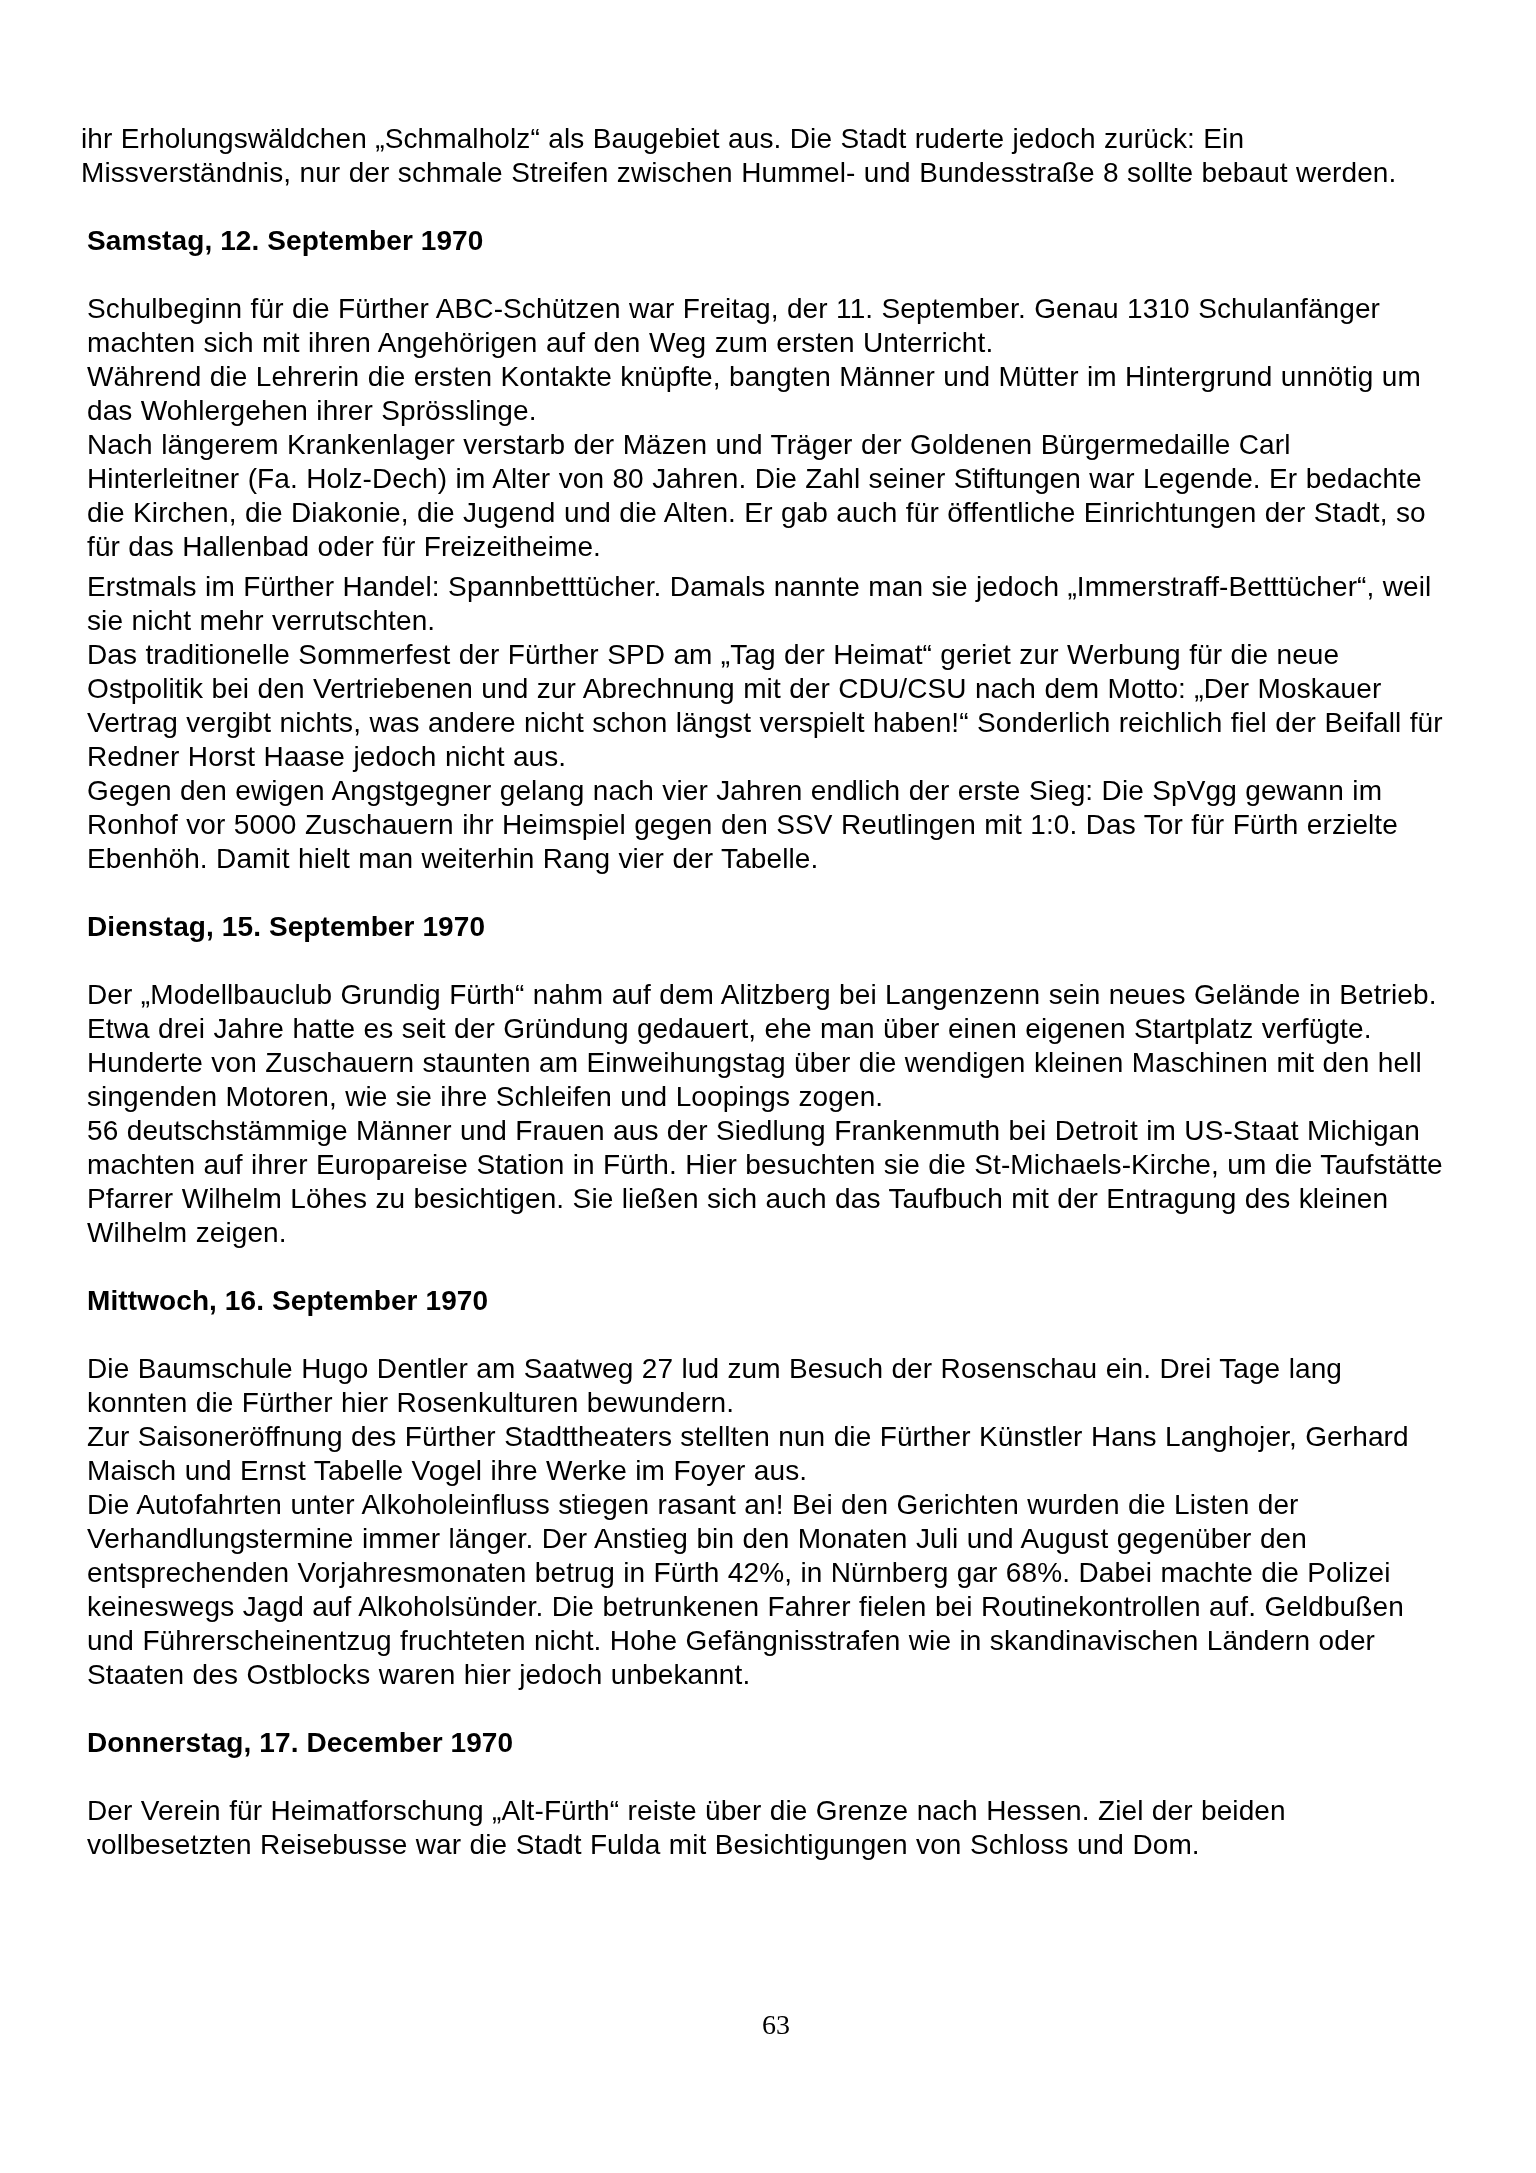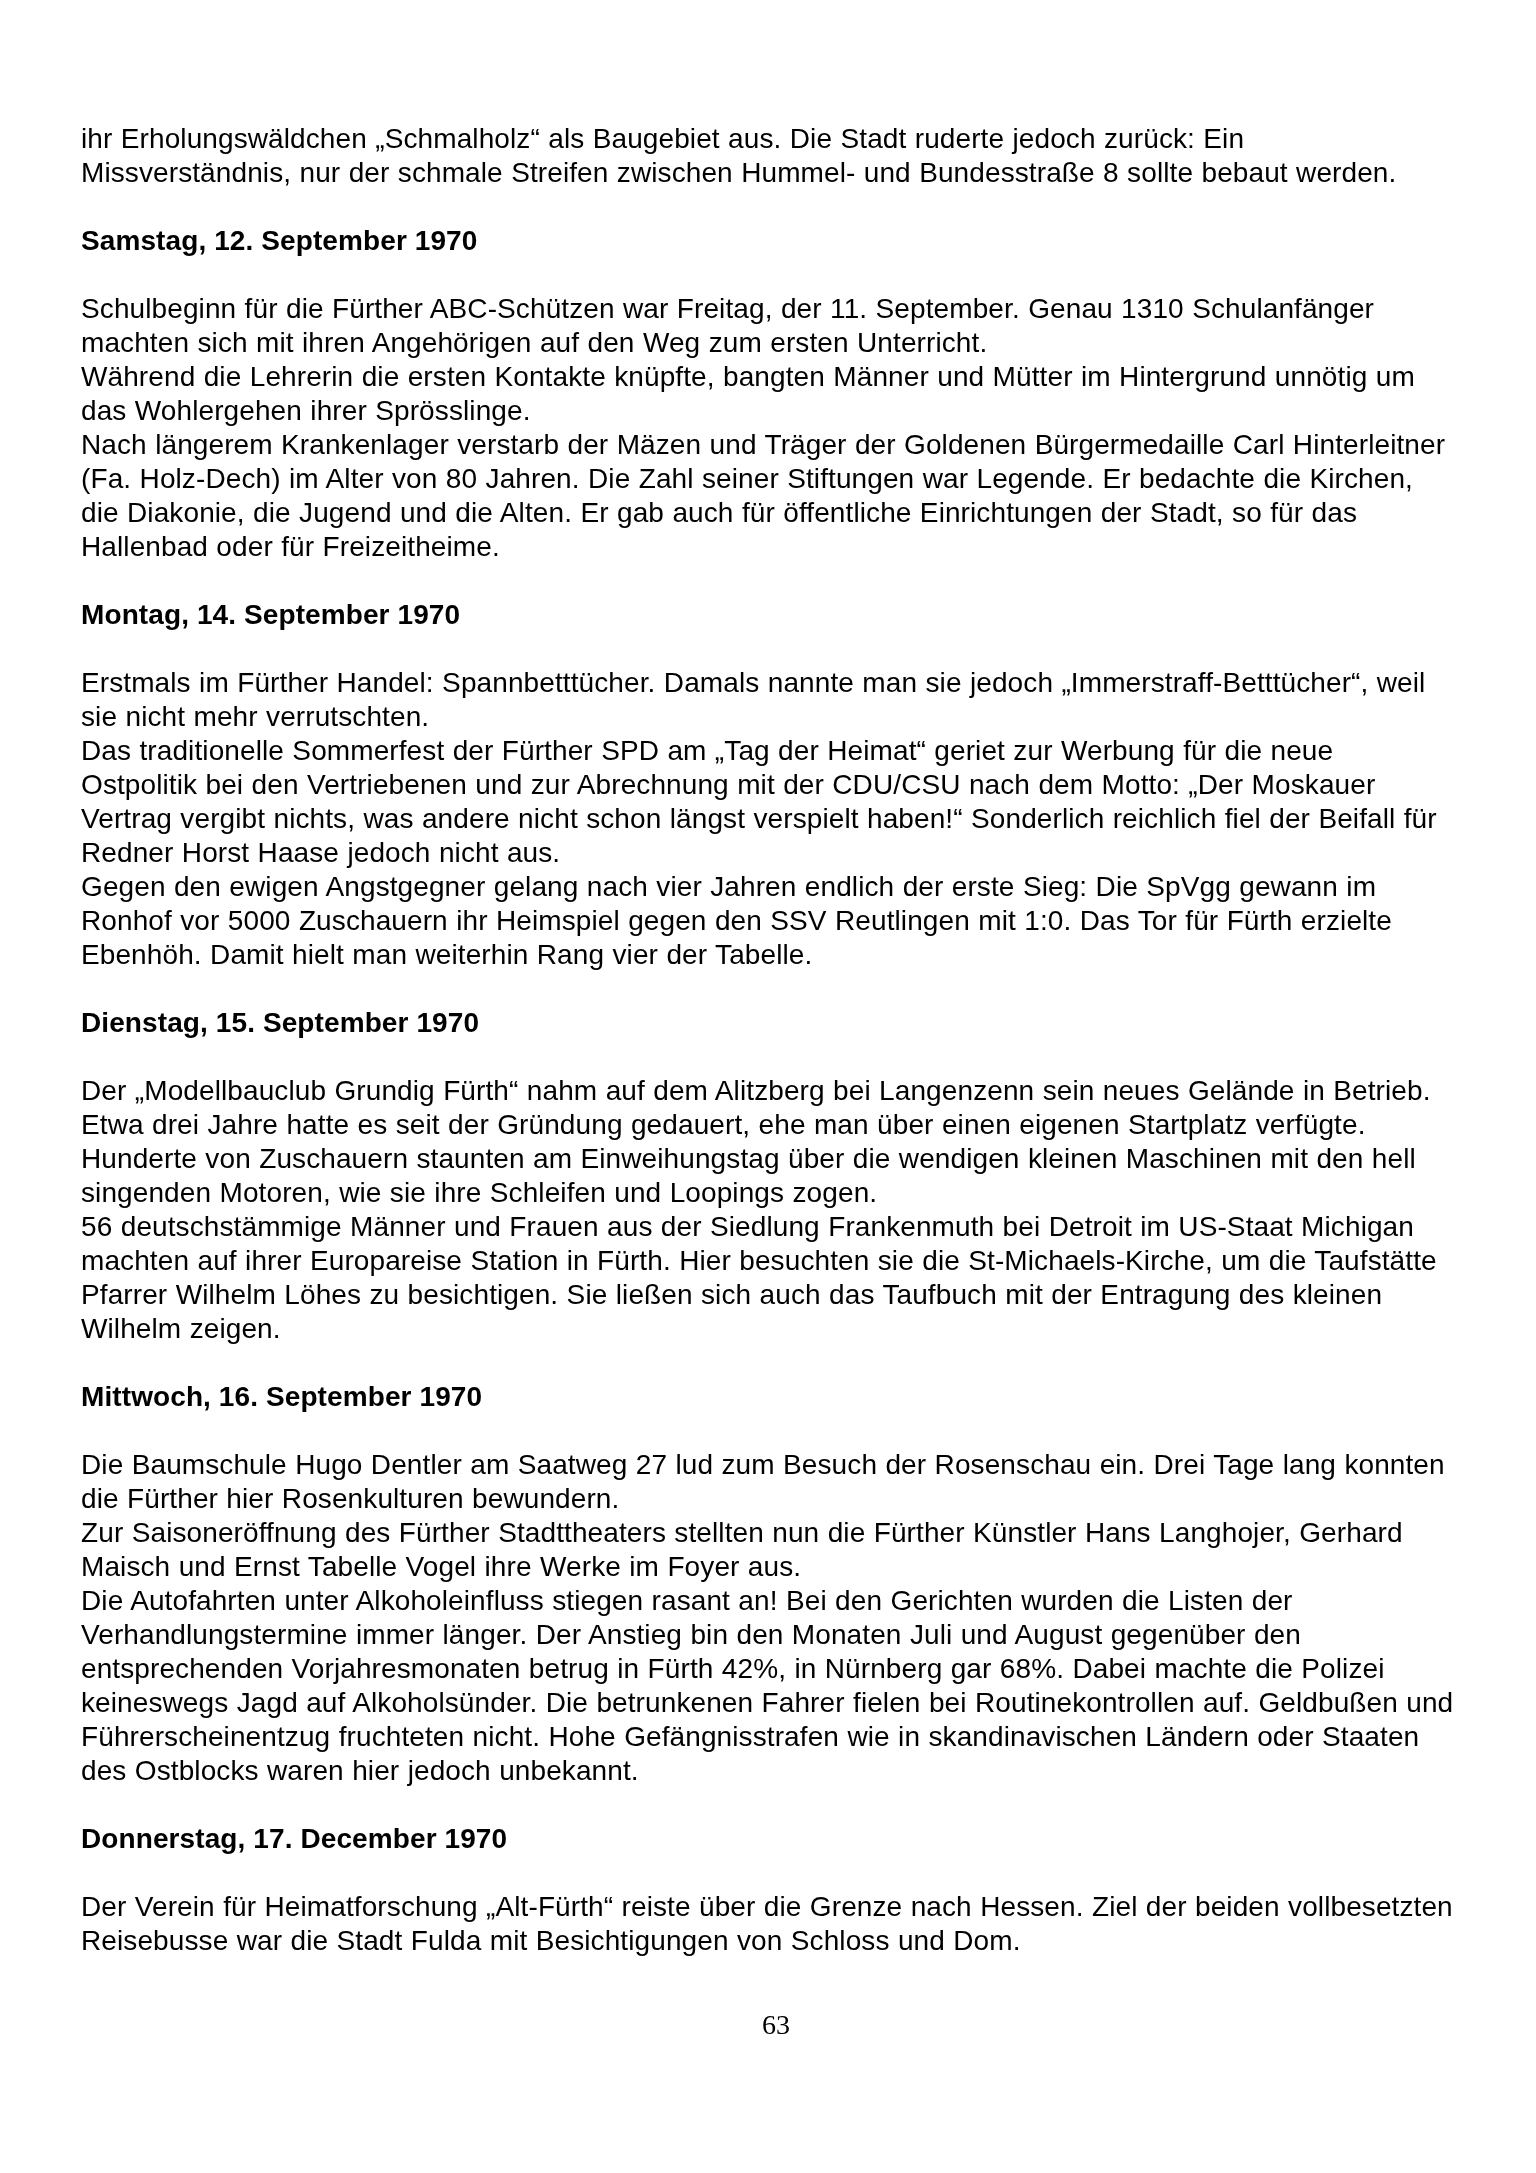--- a/index.html
+++ b/index.html
@@ -30,21 +30,21 @@
     word-spacing: 0.5px;
     text-align: left;
   }
   .heading {
     margin: 34px 0 34px 0;
     font-size: 28px;
     line-height: 34px;
     font-weight: bold;
     letter-spacing: 0.1px;
   }
-  section { margin: 0; padding: 0; }
+  section { margin: 6px; padding: 0; }
   .pagenum {
     position: absolute;
     top: 2008px;
     left: 8px;
     width: 1536px;
     text-align: center;
     font-family: "Liberation Serif", serif;
     font-size: 28px;
     line-height: 34px;
   }
@@ -56,21 +56,20 @@
   <p class="para">ihr Erholungswäldchen „Schmalholz“ als Baugebiet aus. Die Stadt ruderte jedoch zurück: Ein Missverständnis, nur der schmale Streifen zwischen Hummel- und Bundesstraße 8 sollte bebaut werden.</p>
 
   <div id="sections">
       <section>
         <h2 class="heading">Samstag, 12. September 1970</h2>
         <p class="para">Schulbeginn für die Fürther ABC-Schützen war Freitag, der 11. September. Genau 1310 Schulanfänger machten sich mit ihren Angehörigen auf den Weg zum ersten Unterricht.</p>
         <p class="para">Während die Lehrerin die ersten Kontakte knüpfte, bangten Männer und Mütter im Hintergrund unnötig um das Wohlergehen ihrer Sprösslinge.</p>
         <p class="para">Nach längerem Krankenlager verstarb der Mäzen und Träger der Goldenen Bürgermedaille Carl Hinterleitner (Fa. Holz-Dech) im Alter von 80 Jahren. Die Zahl seiner Stiftungen war Legende. Er bedachte die Kirchen, die Diakonie, die Jugend und die Alten. Er gab auch für öffentliche Einrichtungen der Stadt, so für das Hallenbad oder für Freizeitheime.</p>
       </section>
       <section>
-        <h2 class="heading">Montag, 14. September 1970</h2>
         <p class="para">Erstmals im Fürther Handel: Spannbetttücher. Damals nannte man sie jedoch „Immerstraff-Betttücher“, weil sie nicht mehr verrutschten.</p>
         <p class="para">Das traditionelle Sommerfest der Fürther SPD am „Tag der Heimat“ geriet zur Werbung für die neue Ostpolitik bei den Vertriebenen und zur Abrechnung mit der CDU/CSU nach dem Motto: „Der Moskauer Vertrag vergibt nichts, was andere nicht schon längst verspielt haben!“ Sonderlich reichlich fiel der Beifall für Redner Horst Haase jedoch nicht aus.</p>
         <p class="para">Gegen den ewigen Angstgegner gelang nach vier Jahren endlich der erste Sieg: Die SpVgg gewann im Ronhof vor 5000 Zuschauern ihr Heimspiel gegen den SSV Reutlingen mit 1:0. Das Tor für Fürth erzielte Ebenhöh. Damit hielt man weiterhin Rang vier der Tabelle.</p>
       </section>
       <section>
         <h2 class="heading">Dienstag, 15. September 1970</h2>
         <p class="para">Der „Modellbauclub Grundig Fürth“ nahm auf dem Alitzberg bei Langenzenn sein neues Gelände in Betrieb. Etwa drei Jahre hatte es seit der Gründung gedauert, ehe man über einen eigenen Startplatz verfügte. Hunderte von Zuschauern staunten am Einweihungstag über die wendigen kleinen Maschinen mit den hell singenden Motoren, wie sie ihre Schleifen und Loopings zogen.</p>
         <p class="para">56 deutschstämmige Männer und Frauen aus der Siedlung Frankenmuth bei Detroit im US-Staat Michigan machten auf ihrer Europareise Station in Fürth. Hier besuchten sie die St-Michaels-Kirche, um die Taufstätte Pfarrer Wilhelm Löhes zu besichtigen. Sie ließen sich auch das Taufbuch mit der Entragung des kleinen Wilhelm zeigen.</p>
       </section>
       <section>

